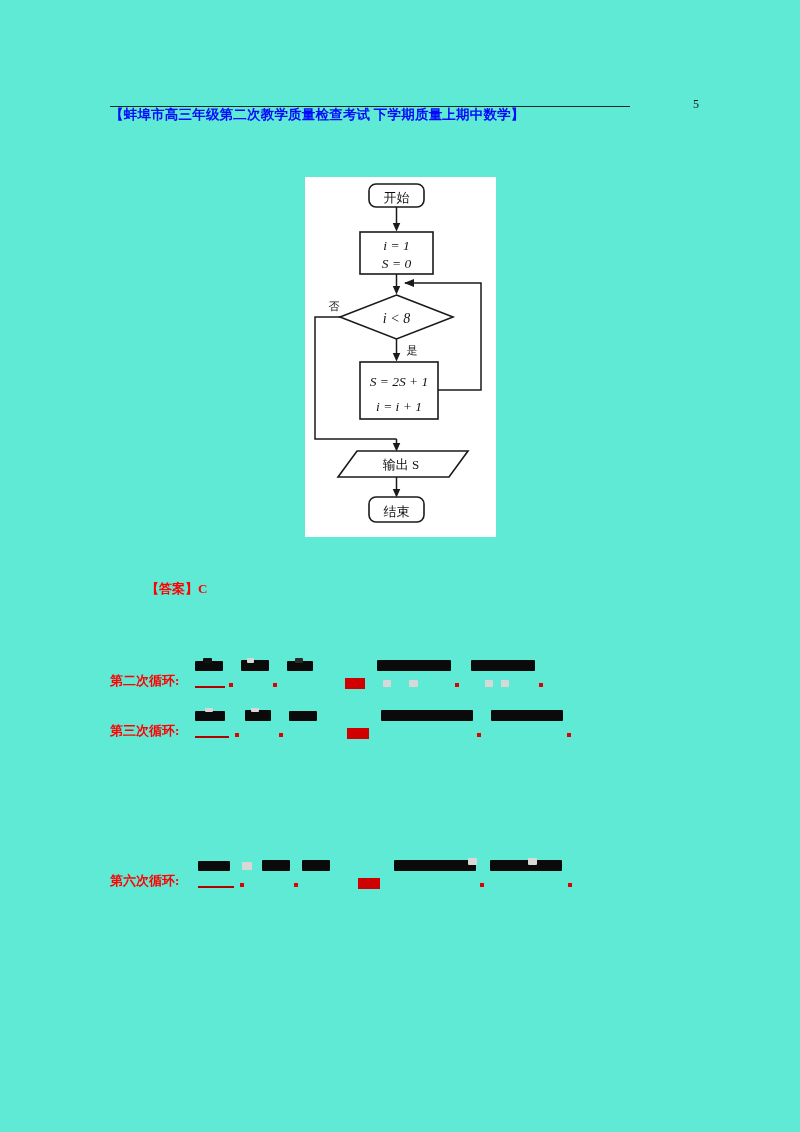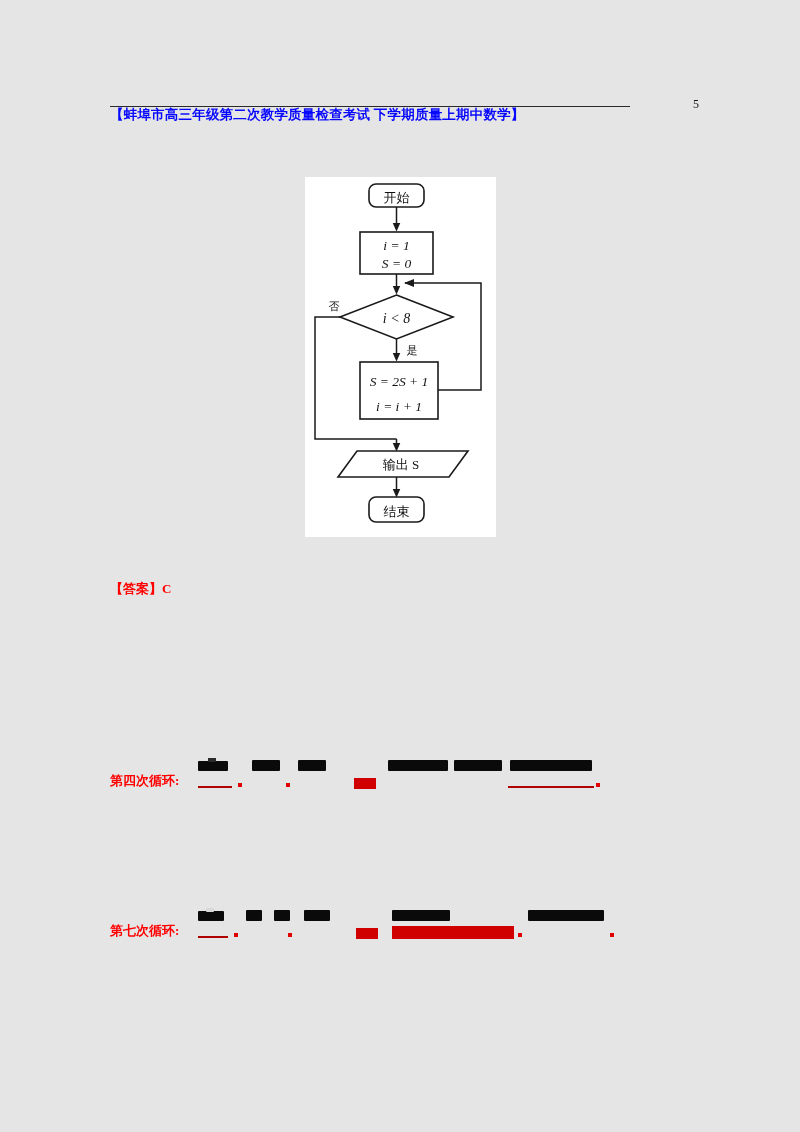--- a/index.html
+++ b/index.html
@@ -1,19 +1,19 @@
 <!DOCTYPE html>
 <html><head>
 <meta charset="utf-8">
 <style>
   html,body{margin:0;padding:0;background:#000;}
   body{width:800px;height:1132px;position:relative;overflow:hidden;
        font-family:"Liberation Serif",serif;}
 
-  .page{position:absolute;inset:0;background:#e5e5e5;}
+  .page{position:absolute;inset:0;background:#5eead4;}
 
   
   .title{position:absolute;left:110px;top:106px;width:520px;height:18px;
          color:#1414e0;font-size:13.5px;font-weight:bold;letter-spacing:.2px;
          white-space:nowrap;overflow:hidden;
          filter:blur(.55px) contrast(1.6);opacity:.96;}
   .title::after{content:"";position:absolute;left:0;top:-8px;width:100%;height:9px;
          background:linear-gradient(90deg,#0d0d0d 0 18%,#000 18% 22%,#0e0e0e 22% 63%,
                     #000 63% 67%,#0b0b0b 67% 100%);opacity:.85;}
 
@@ -111,63 +111,86 @@
         <text x="91.5" y="339" font-size="13">结束</text>
 
         <text x="29" y="133" font-size="11">否</text>
         <text x="107" y="177" font-size="11">是</text>
       </g>
     </svg>
   </div>
 
   <div class="rows">
 
-    <div class="row" style="top:566px;width:120px;">
+    <div class="row" style="top:566px;width:120px;margin-left:36px;">
       <span class="lbl">【答案】C</span>
     </div>
 
 
+    <div class="row" style="top:658px;width:500px;">
+      <span class="lbl">第二次循环:</span>
+      <div class="smear" style="left:85px;width:420px;">
+        <i style="left:0px;top:3px;width:28px;height:10px;"></i>
+        <i class="m" style="left:8px;top:0px;width:9px;height:5px;"></i>
+        <i style="left:46px;top:2px;width:28px;height:11px;"></i>
+        <i class="w" style="left:52px;top:-1px;width:7px;height:6px;"></i>
+        <i style="left:92px;top:3px;width:26px;height:10px;"></i>
+        <i class="hi" style="left:100px;top:0px;width:8px;height:5px;"></i>
+        <div class="redblock" style="left:150px;width:20px;"></div>
+        <i style="left:182px;top:2px;width:74px;height:11px;"></i>
+        <i class="w" style="left:188px;top:22px;width:8px;height:7px;"></i>
+        <i class="w" style="left:214px;top:22px;width:9px;height:7px;"></i>
+        <i style="left:276px;top:2px;width:64px;height:11px;"></i>
+        <i class="w" style="left:290px;top:22px;width:8px;height:7px;"></i>
+        <i class="w" style="left:306px;top:22px;width:8px;height:7px;"></i>
+        <div class="ul" style="left:0px;width:30px;"></div>
+        <div class="dot" style="left:34px;"></div>
+        <div class="dot" style="left:78px;"></div>
+        <div class="dot" style="left:260px;"></div>
+        <div class="dot" style="left:344px;"></div>
+      </div>
+    </div>
 
-
-    <div class="row" style="top:758px;width:540px;">
-      <span class="lbl">第四次循环:</span>
-      <div class="smear" style="left:88px;width:450px;">
+    <div class="row" style="top:708px;width:510px;">
+      <span class="lbl">第三次循环:</span>
+      <div class="smear" style="left:85px;width:430px;">
         <i style="left:0px;top:3px;width:30px;height:10px;"></i>
-        <i class="hi" style="left:10px;top:-1px;width:8px;height:5px;"></i>
-        <i style="left:54px;top:2px;width:28px;height:11px;"></i>
-        <i style="left:100px;top:2px;width:28px;height:11px;"></i>
-        <div class="redblock" style="left:156px;width:22px;"></div>
-        <i style="left:190px;top:2px;width:60px;height:11px;"></i>
-        <i style="left:256px;top:2px;width:48px;height:11px;"></i>
-        <i style="left:312px;top:2px;width:82px;height:11px;"></i>
+        <i class="w" style="left:10px;top:-2px;width:8px;height:6px;"></i>
+        <i style="left:50px;top:2px;width:26px;height:11px;"></i>
+        <i class="w" style="left:56px;top:-2px;width:8px;height:6px;"></i>
+        <i style="left:94px;top:3px;width:28px;height:10px;"></i>
+        <div class="redblock" style="left:152px;width:22px;"></div>
+        <i style="left:186px;top:2px;width:92px;height:11px;"></i>
+        <i style="left:296px;top:2px;width:72px;height:11px;"></i>
         <div class="ul" style="left:0px;width:34px;"></div>
-        <div class="ul" style="left:310px;width:86px;"></div>
         <div class="dot" style="left:40px;"></div>
-        <div class="dot" style="left:88px;"></div>
-        <div class="dot" style="left:398px;"></div>
+        <div class="dot" style="left:84px;"></div>
+        <div class="dot" style="left:282px;"></div>
+        <div class="dot" style="left:372px;"></div>
       </div>
     </div>
 
 
 
-    <div class="row" style="top:908px;width:545px;">
-      <span class="lbl">第七次循环:</span>
-      <div class="smear" style="left:88px;width:455px;">
-        <i style="left:0px;top:3px;width:26px;height:10px;"></i>
-        <i class="w" style="left:8px;top:-1px;width:8px;height:5px;"></i>
-        <i style="left:48px;top:2px;width:16px;height:11px;"></i>
-        <i style="left:76px;top:2px;width:16px;height:11px;"></i>
-        <i style="left:106px;top:2px;width:26px;height:11px;"></i>
-        <div class="redblock" style="left:158px;width:22px;"></div>
-        <i style="left:194px;top:2px;width:58px;height:11px;"></i>
-        <div class="redblock" style="left:194px;width:122px;height:13px;"></div>
-        <i style="left:330px;top:2px;width:76px;height:11px;"></i>
-        <div class="ul" style="left:0px;width:30px;"></div>
-        <div class="dot" style="left:36px;"></div>
-        <div class="dot" style="left:90px;"></div>
-        <div class="dot" style="left:320px;"></div>
-        <div class="dot" style="left:412px;"></div>
+    <div class="row" style="top:858px;width:550px;">
+      <span class="lbl">第六次循环:</span>
+      <div class="smear" style="left:88px;width:460px;">
+        <i style="left:0px;top:3px;width:32px;height:10px;"></i>
+        <i class="w" style="left:44px;top:4px;width:10px;height:8px;"></i>
+        <i style="left:64px;top:2px;width:28px;height:11px;"></i>
+        <i style="left:104px;top:2px;width:28px;height:11px;"></i>
+        <div class="redblock" style="left:160px;width:22px;"></div>
+        <i style="left:196px;top:2px;width:82px;height:11px;"></i>
+        <i class="w" style="left:270px;top:0px;width:9px;height:7px;"></i>
+        <i style="left:292px;top:2px;width:72px;height:11px;"></i>
+        <i class="w" style="left:330px;top:0px;width:9px;height:7px;"></i>
+        <div class="ul" style="left:0px;width:36px;"></div>
+        <div class="dot" style="left:42px;"></div>
+        <div class="dot" style="left:96px;"></div>
+        <div class="dot" style="left:282px;"></div>
+        <div class="dot" style="left:370px;"></div>
       </div>
     </div>
+
 
 
   </div>
 </div>
 
 </body></html>

